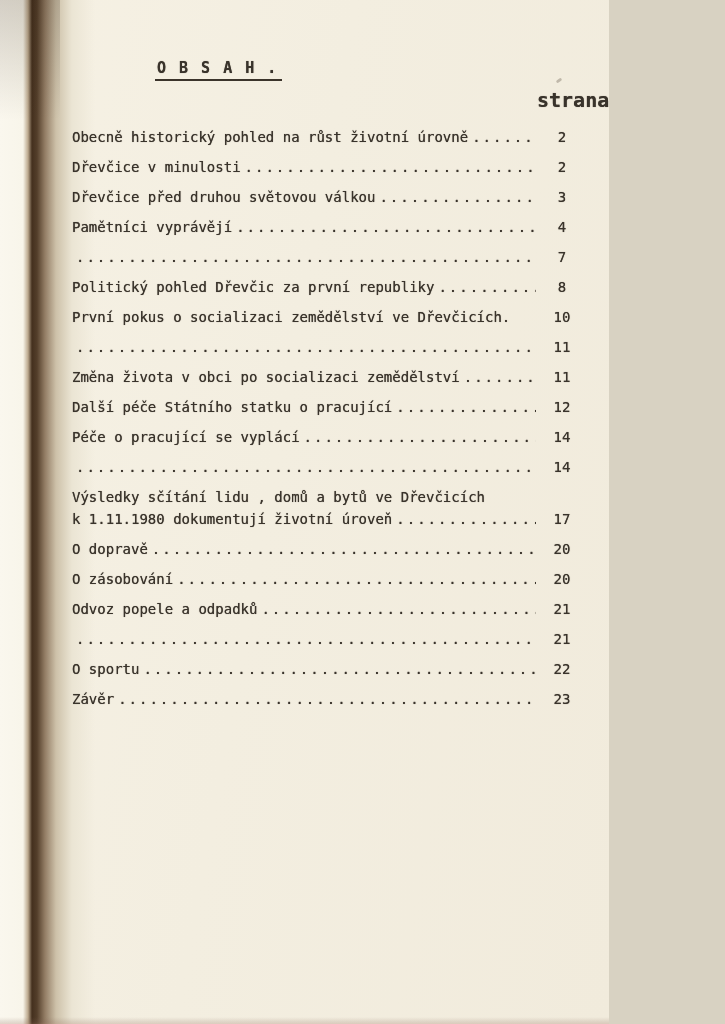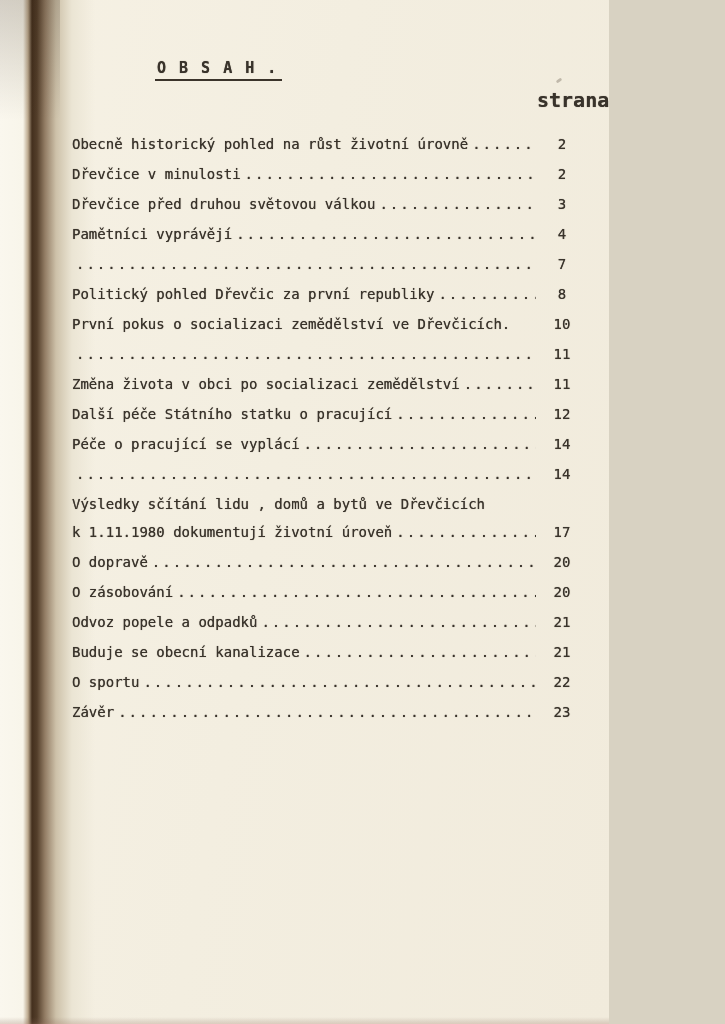--- a/index.html
+++ b/index.html
@@ -66,31 +66,31 @@
     text-align: right;
   }
   .column-header {
     position: absolute;
     top: 88px; left: 537px;
     font-size: 20px;
     font-weight: bold;
   }
   .toc {
     position: absolute;
-    top: 136px; left: 72px;
+    top: 129px; left: 72px;
     width: 508px;
   }
   .toc-row {
     display: flex;
     align-items: baseline;
     font-size: 14px;
     line-height: 16px;
     margin-bottom: 14px;
   }
-  .toc-row.tight { margin-bottom: 12px; }
+  .toc-row.tight { margin-bottom: 6px; }
   .toc-label {
     flex: 0 0 auto;
     white-space: nowrap;
   }
   .toc-dots {
     flex: 1 1 auto;
     overflow: hidden;
     white-space: nowrap;
     margin: 0 8px 0 4px;
     letter-spacing: 2px;
@@ -210,21 +210,20 @@
       <span class="toc-label">O zásobování</span>
       <span class="toc-dots">..........................................................................................</span>
       <span class="toc-page">20</span>
     </div>
       <div class="toc-row ink">
       <span class="toc-label">Odvoz popele a odpadků</span>
       <span class="toc-dots">..........................................................................................</span>
       <span class="toc-page">21</span>
     </div>
       <div class="toc-row ink">
-      <span class="toc-label">Buduje se obecní kanalizace</span>
       <span class="toc-dots">..........................................................................................</span>
       <span class="toc-page">21</span>
     </div>
       <div class="toc-row ink">
       <span class="toc-label">O sportu</span>
       <span class="toc-dots">..........................................................................................</span>
       <span class="toc-page">22</span>
     </div>
       <div class="toc-row ink">
       <span class="toc-label">Závěr</span>

